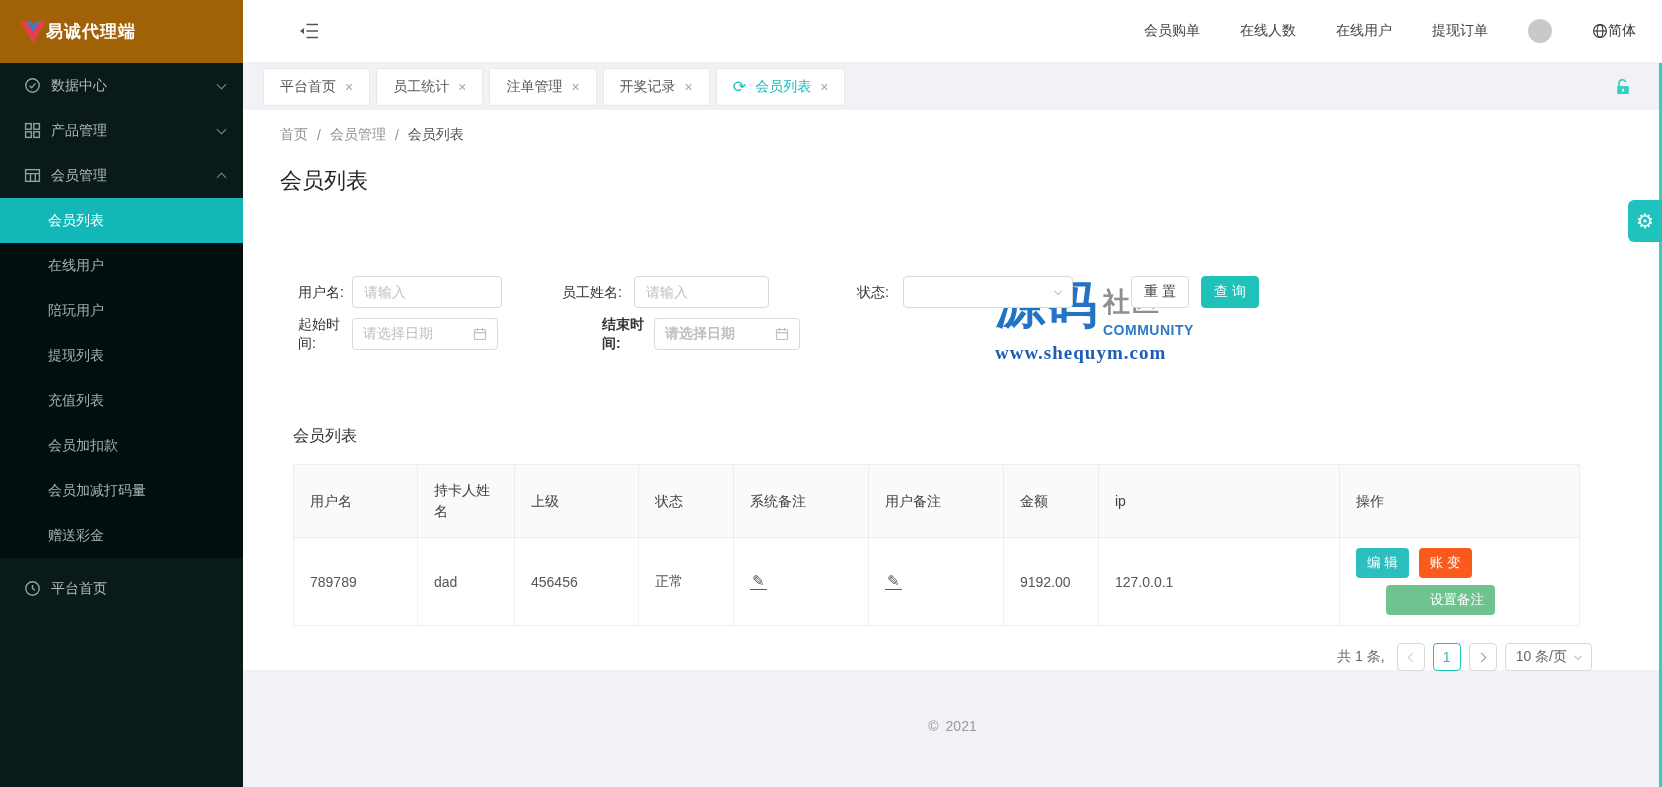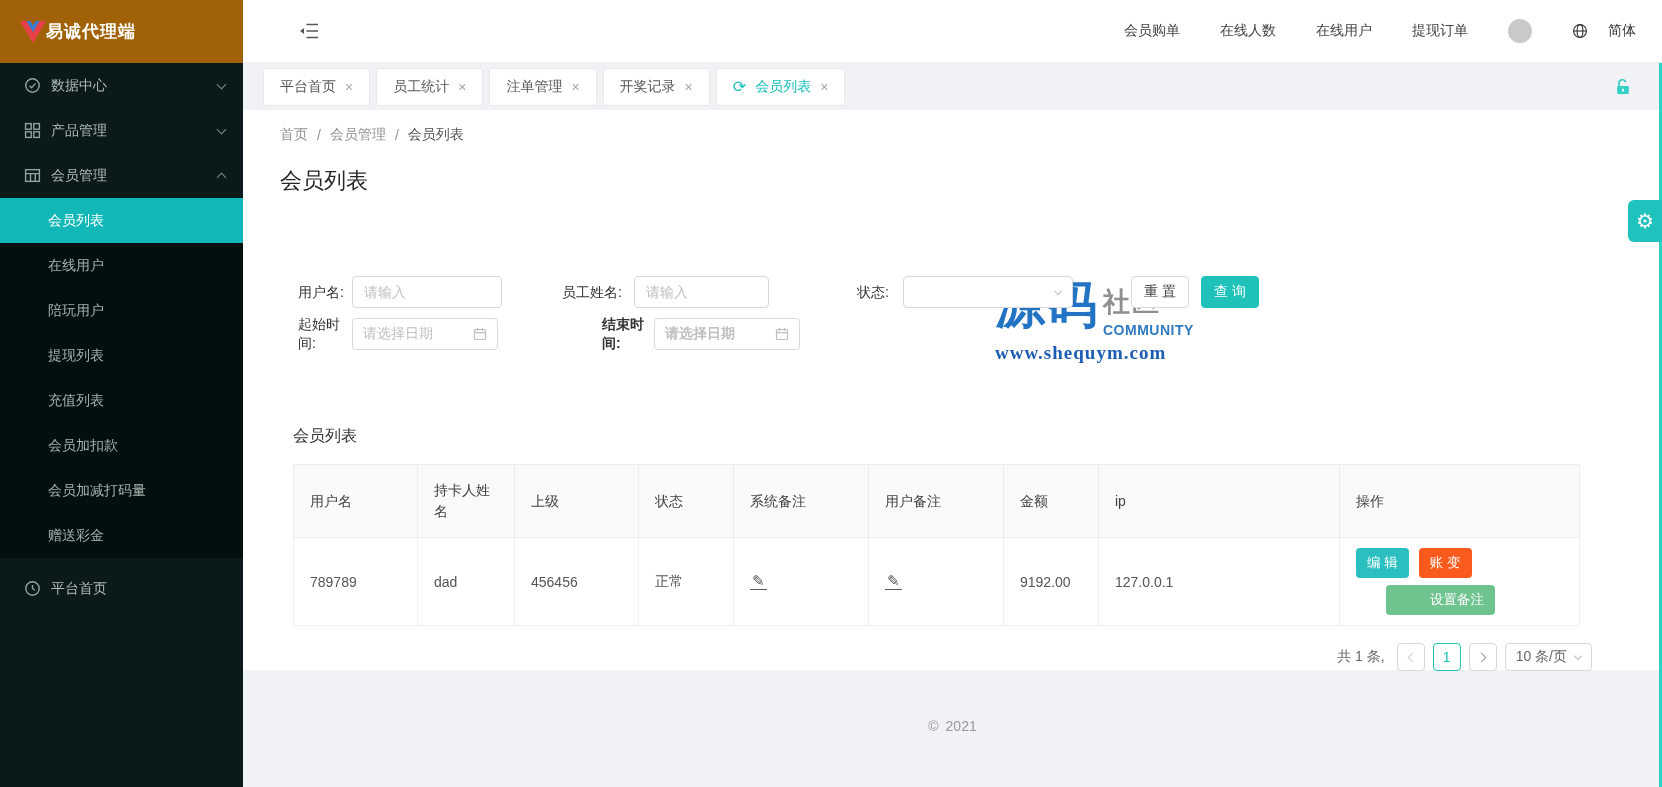--- a/index.html
+++ b/index.html
@@ -27,21 +27,21 @@
   .cv.sm { width:6px; height:6px; border-width:1.2px; color:#bfbfbf; }
   .menu-group .cv { color:#7d8d8a; }
 
   
   .main { position:absolute; left:243px; top:0; width:1419px; height:787px; background:#f0f2f5; }
   .topbar { height:63px; background:#fff; border-bottom:1px solid #f0f0f0; display:flex; align-items:center; padding:0 26px 0 56px; }
   .fold { color:#555; cursor:pointer; display:flex; }
   .topbar-right { margin-left:auto; display:flex; align-items:center; gap:40px; font-size:14px; color:#444; }
   .top-link { cursor:pointer; }
   .avatar { width:24px; height:24px; border-radius:50%; background:#c9c9c9; }
-  .locale { display:flex; align-items:center; gap:20px; cursor:pointer; color:#333; }
+  .locale { display:flex; align-items:center; gap:0; cursor:pointer; color:#333; }
 
   
   .tabbar { height:47px; display:flex; align-items:center; padding-left:20px; position:relative; }
   .tab { height:38px; background:#fff; border:1px solid #e8e8e8; border-radius:3px; display:flex; align-items:center; padding:0 16px; margin-right:6px; font-size:14px; color:#595959; gap:9px; cursor:pointer; }
   .tab .close { color:#a6a6a6; font-size:14px; line-height:1; }
   .tab.active { color:#17c0bc; }
   .tab .refresh { color:#17c0bc; font-size:16px; line-height:1; }
   .lock { position:absolute; right:30px; top:15px; color:#35cfc4; cursor:pointer; display:flex; }
 
   

